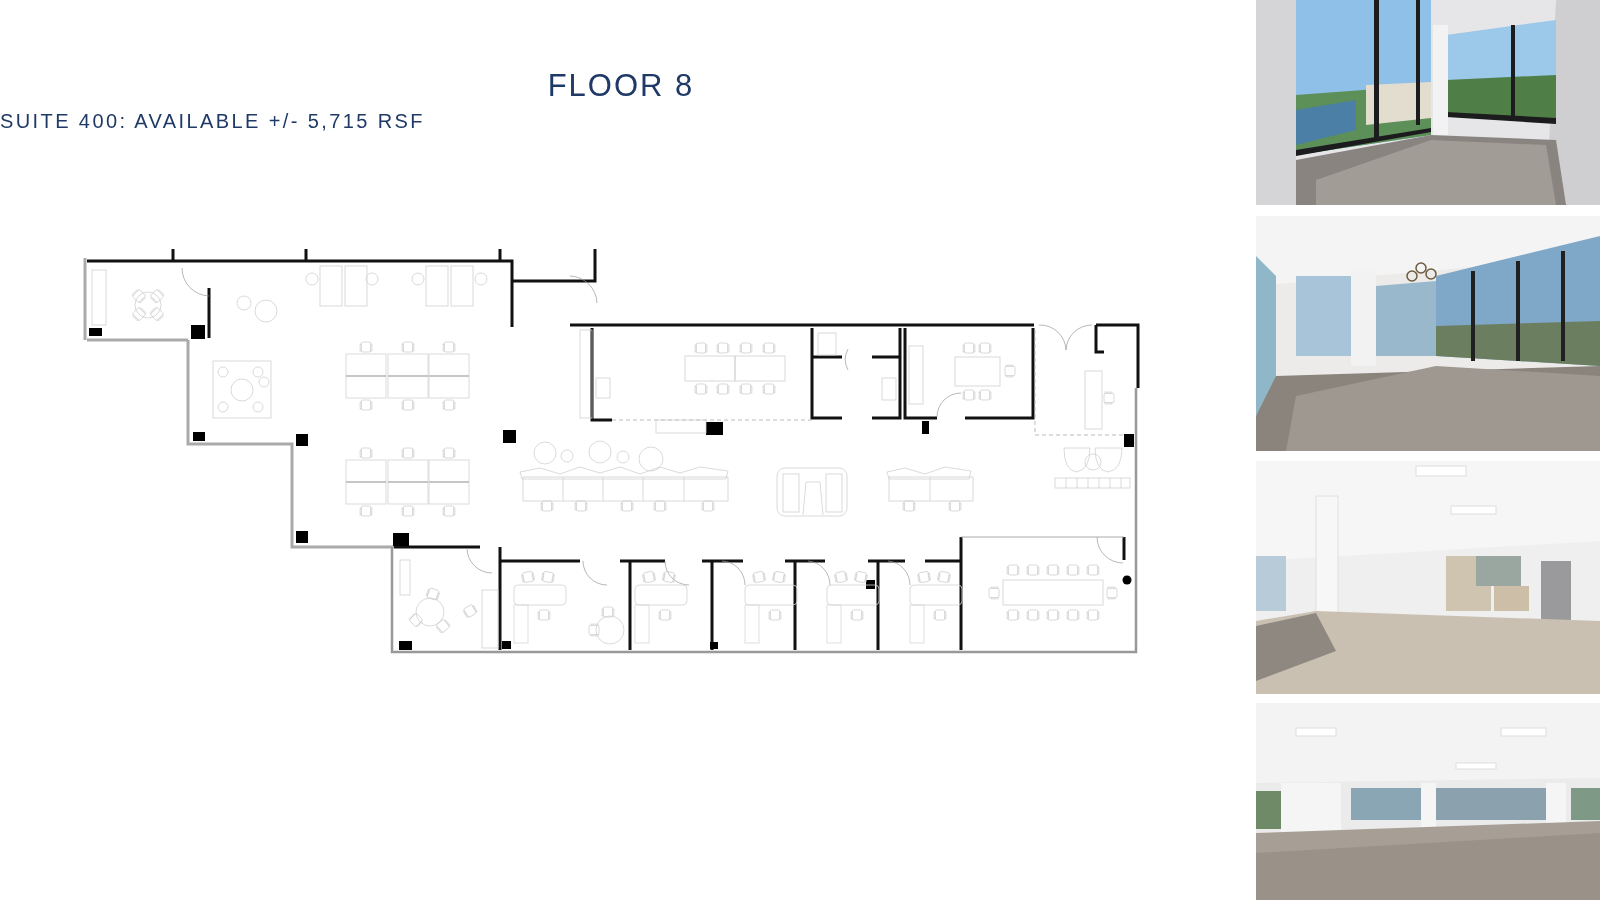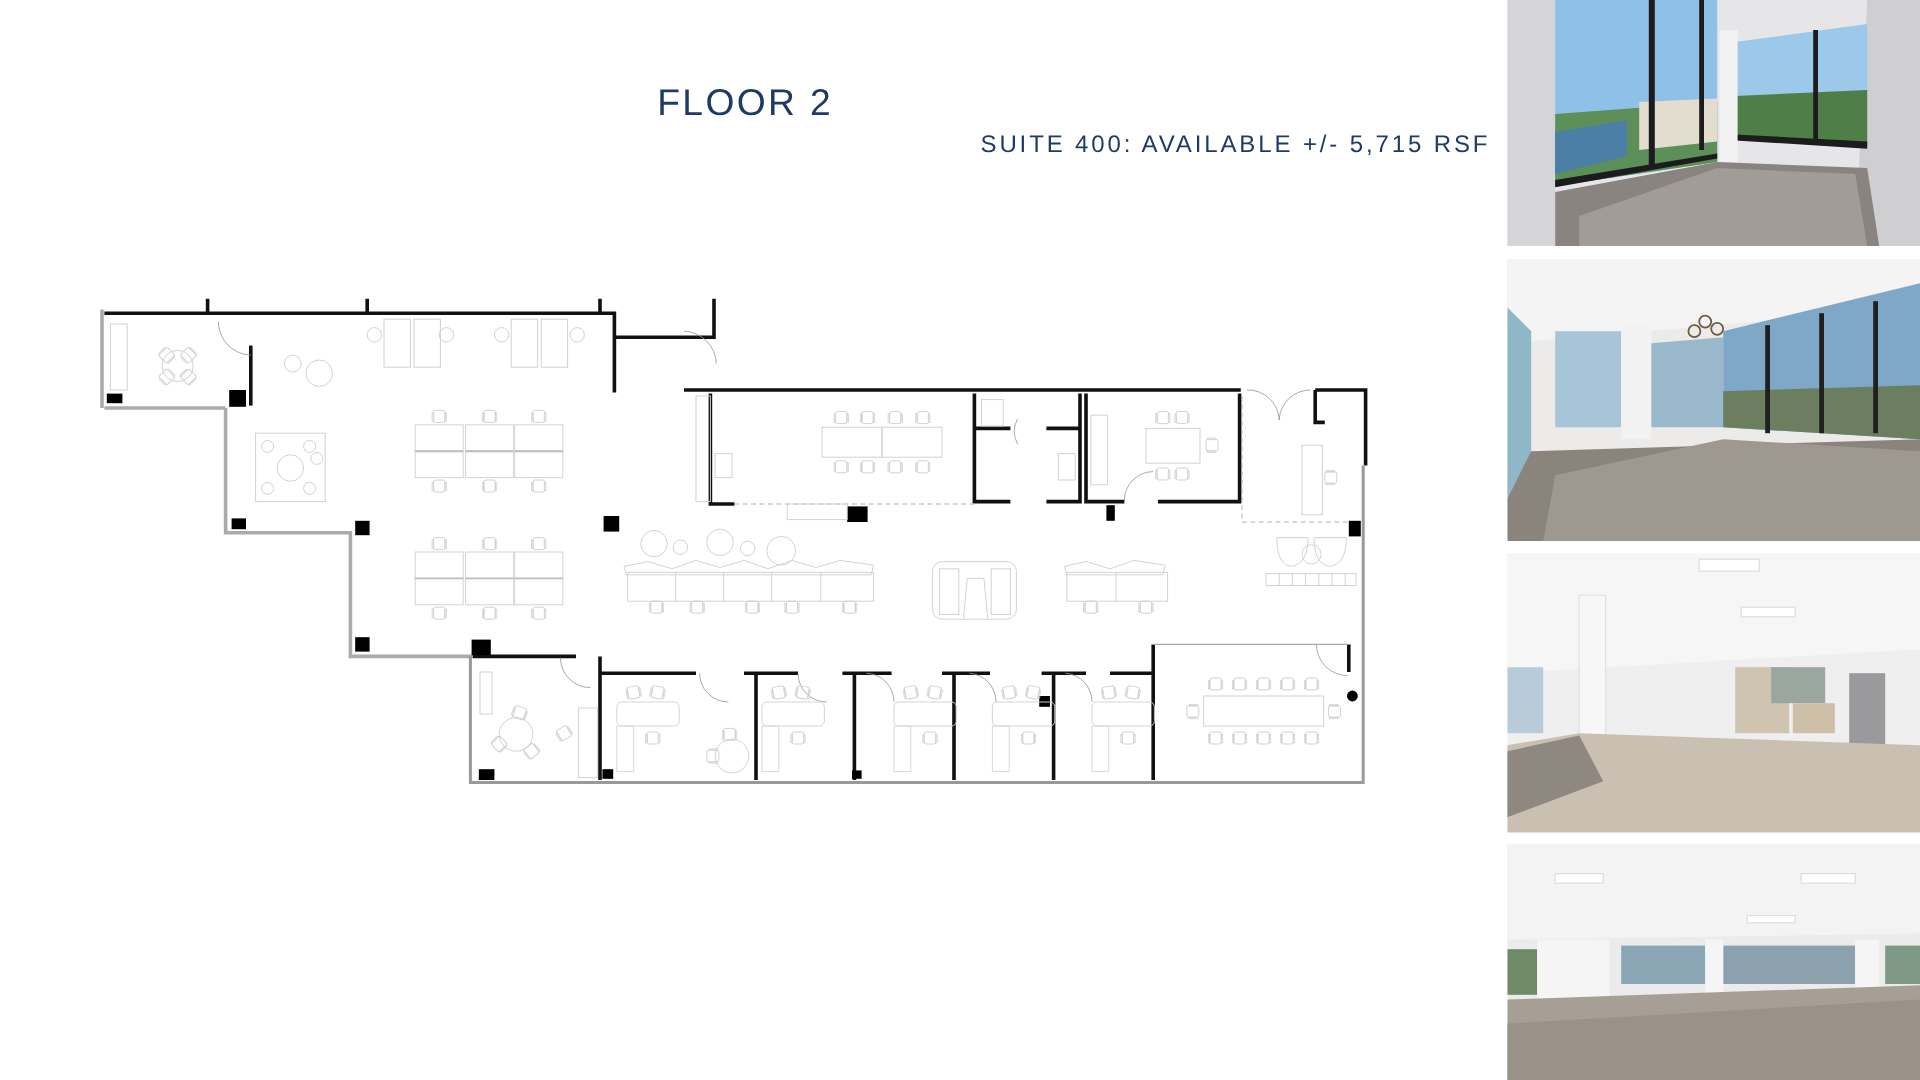--- a/index.html
+++ b/index.html
@@ -1,30 +1,30 @@
 <!DOCTYPE html>
 <html><head>
 <meta charset="utf-8">
 <style>
   html,body{margin:0;padding:0;background:#ffffff;}
   body{width:1600px;height:900px;position:relative;overflow:hidden;font-family:"Liberation Sans","DejaVu Sans",sans-serif;}
   .title{position:absolute;left:0;width:1242px;top:68px;text-align:center;color:#1f3a66;font-size:31px;letter-spacing:2px;font-weight:400;}
-  .subtitle{position:absolute;left:0;width:1242px;top:110px;text-align:right;color:#1f3a66;font-size:20px;letter-spacing:2.4px;}
+  .subtitle{position:absolute;left:0;width:1242px;top:110px;text-align:left;color:#1f3a66;font-size:20px;letter-spacing:2.4px;}
   .plan{position:absolute;left:0;top:0;width:1240px;height:900px;}
   .photo{position:absolute;left:1256px;width:344px;overflow:hidden;}
   .p1{top:0;height:205px;}
   .p2{top:216px;height:235px;}
   .p3{top:461px;height:233px;}
   .p4{top:703px;height:197px;}
   .photo svg{display:block;width:100%;height:100%;}
 </style>
 </head>
 <body>
 
-<div class="title">FLOOR 2</div>
+<div class="title">FLOOR 8</div>
 <div class="subtitle">SUITE 400: AVAILABLE +/- 5,715 RSF</div>
 
 <svg class="plan" viewBox="0 0 1240 900" xmlns="http://www.w3.org/2000/svg">
   <defs>
     <g id="chair">
       <rect x="-5" y="-5" width="10" height="10" rx="2" fill="none" stroke="#cfcfcf" stroke-width="0.8"></rect>
       <rect x="-6" y="-3" width="1.5" height="7" fill="none" stroke="#cfcfcf" stroke-width="0.6"></rect>
       <rect x="4.5" y="-3" width="1.5" height="7" fill="none" stroke="#cfcfcf" stroke-width="0.6"></rect>
     </g>
     <g id="pod">

